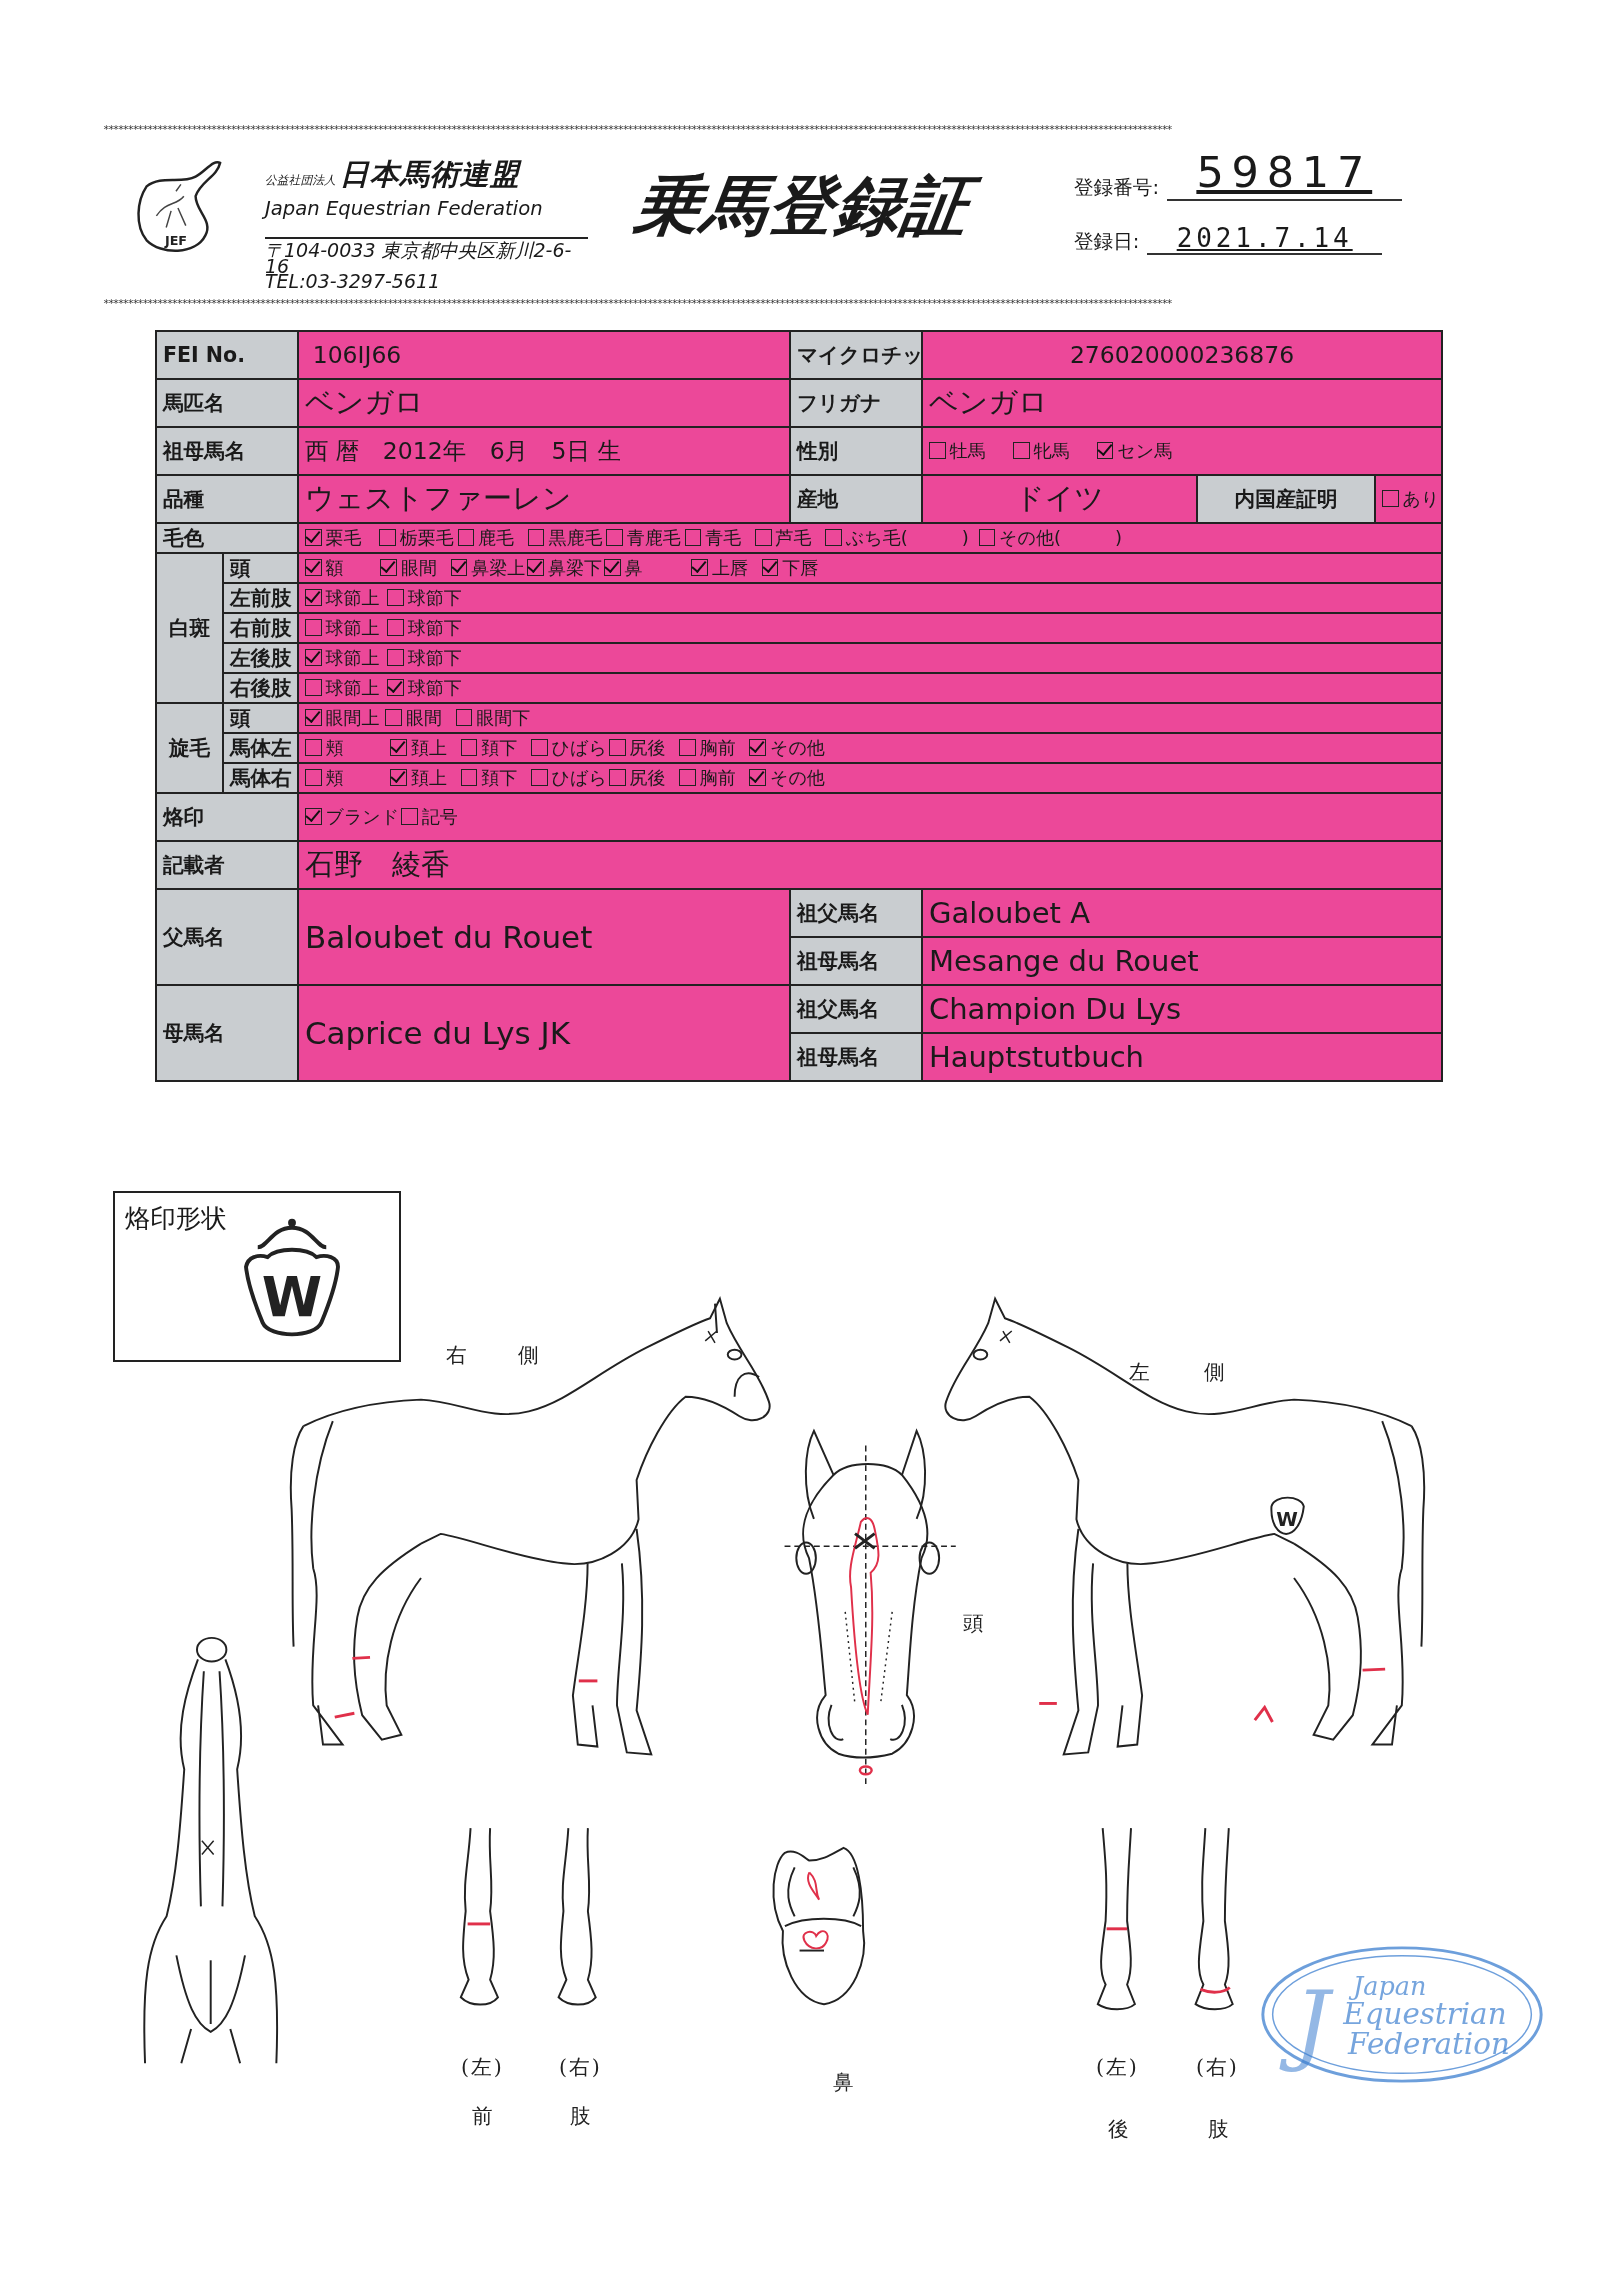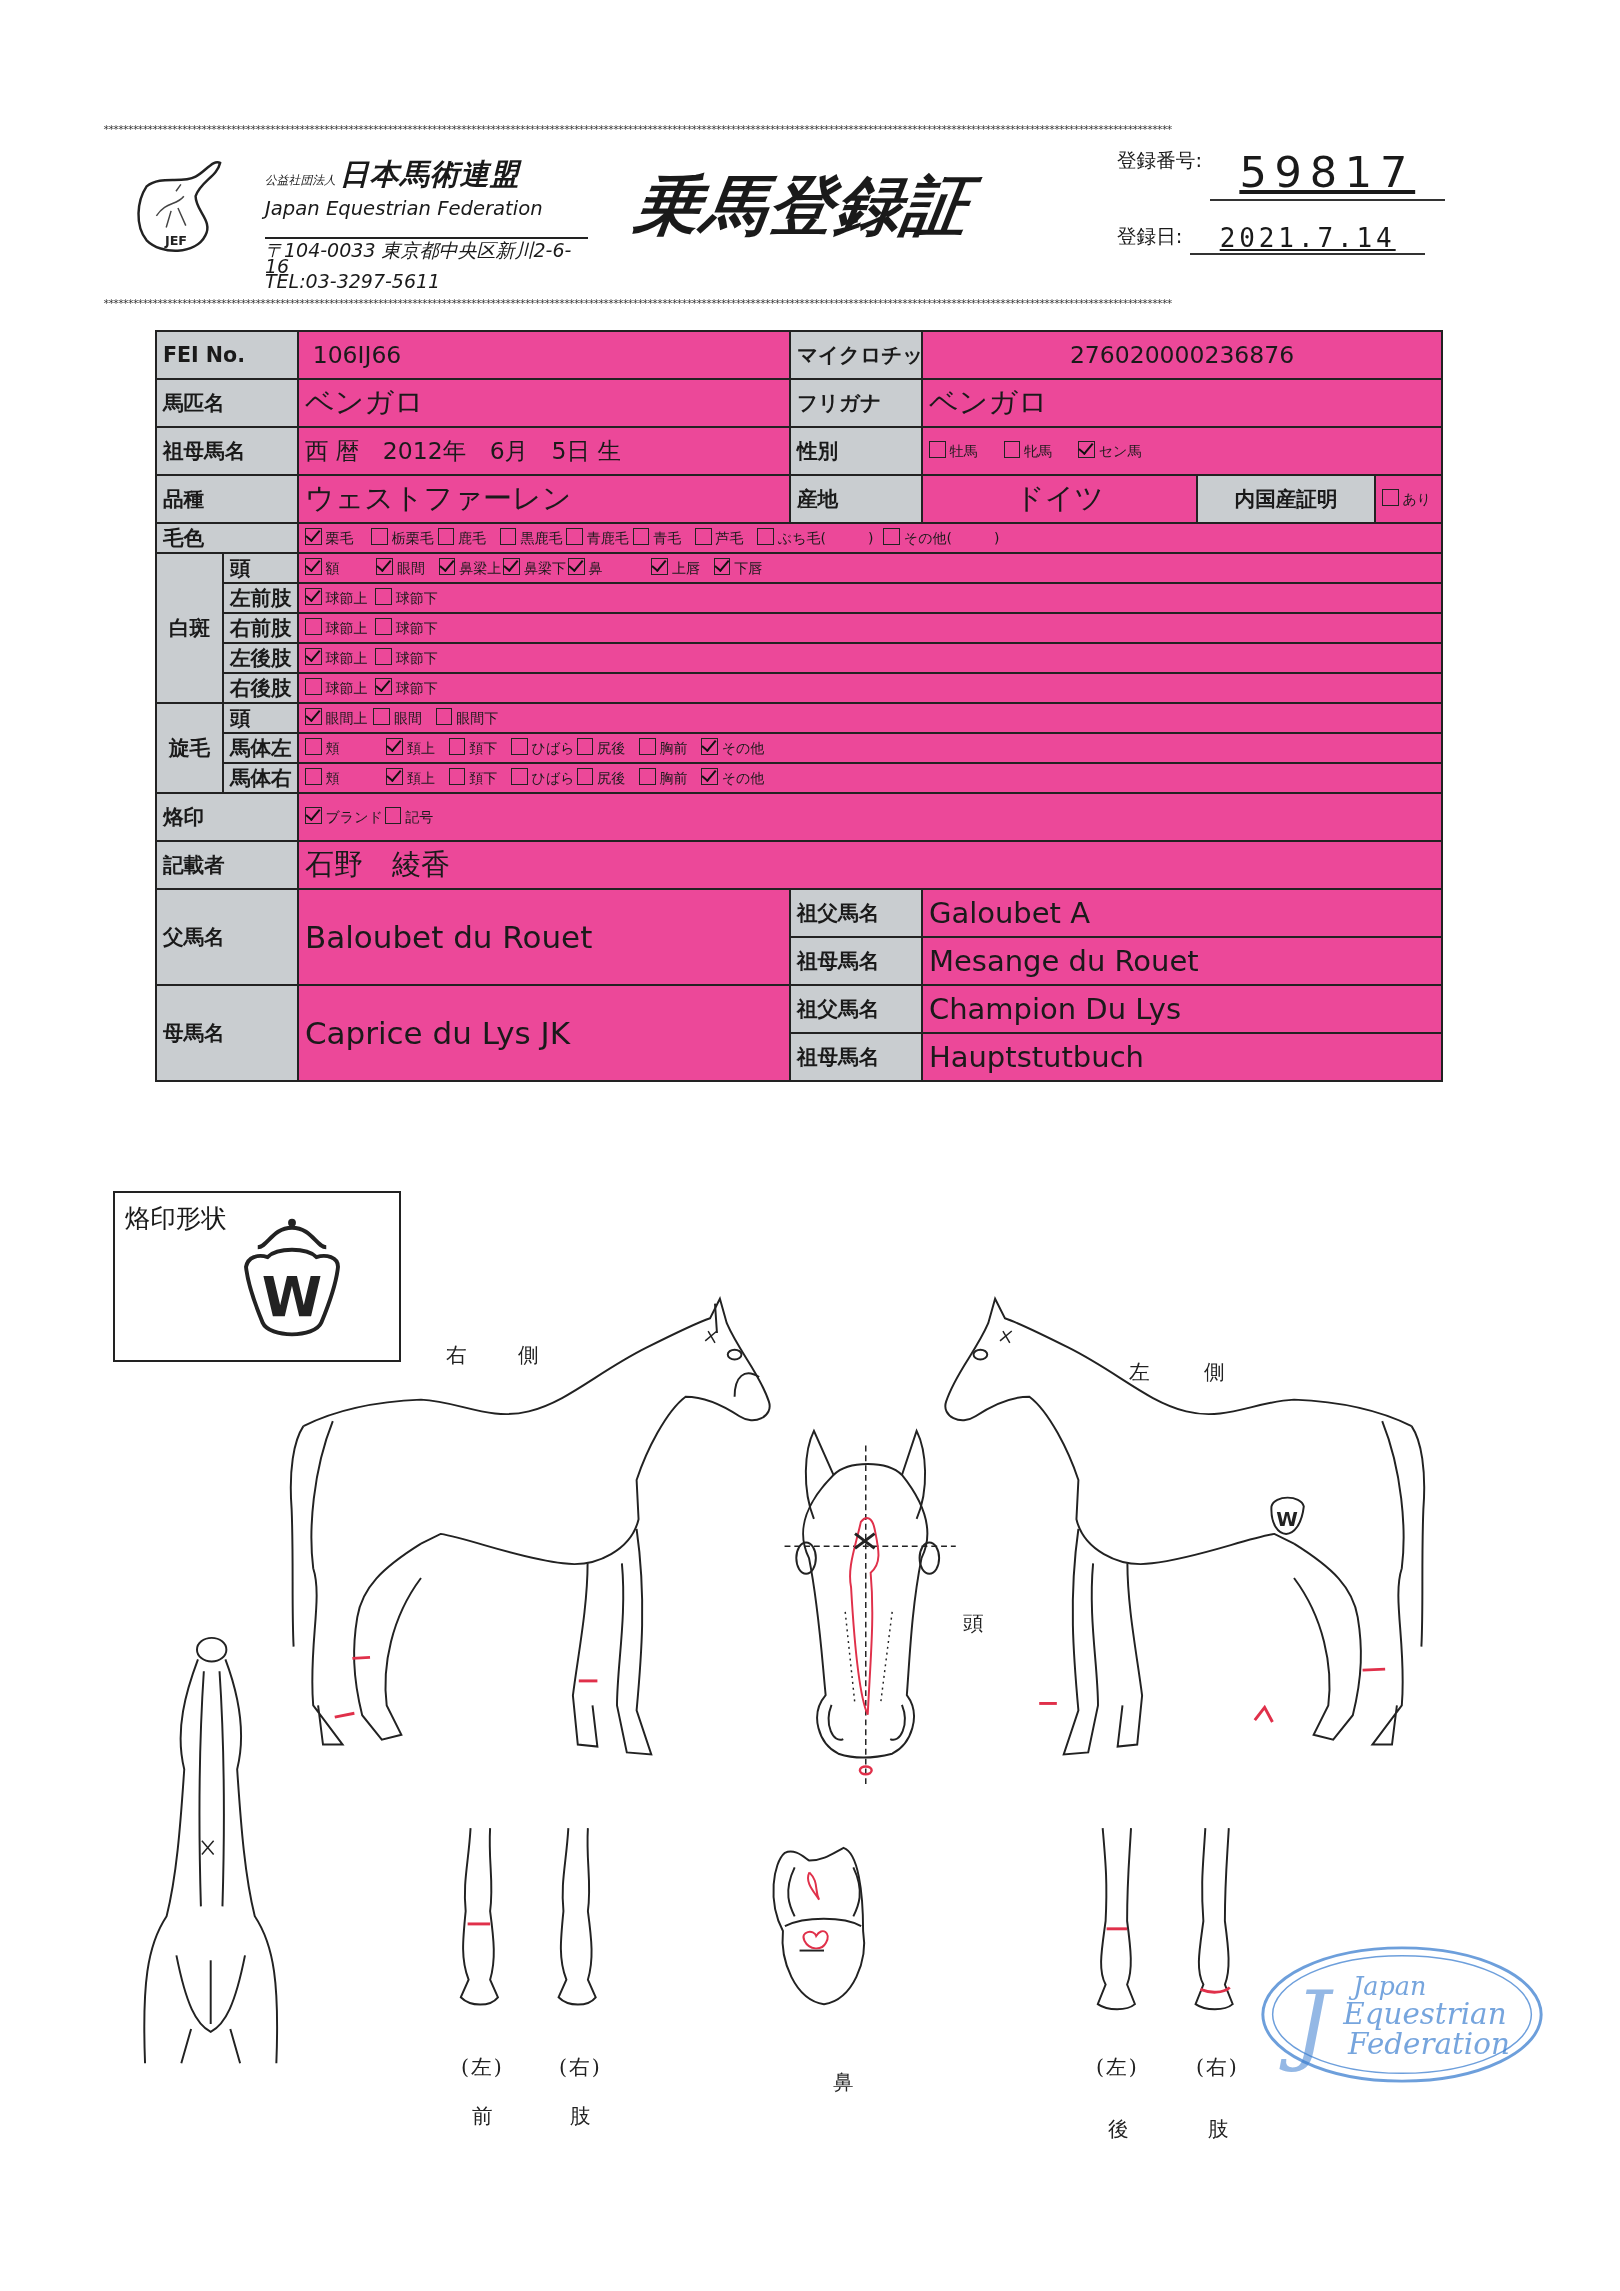--- a/index.html
+++ b/index.html
@@ -16,34 +16,34 @@
   .logo { position: absolute; left: 127px; top: 157px; width: 98px; height: 98px; }
   .org-block { position: absolute; left: 265px; top: 155px; width: 323px; }
   .org-jp { font-size: 11.8px; font-style: italic; white-space: nowrap; }
   .org-jp .big { font-size: 29px; font-style: italic; font-weight: bold; margin-left: 3.9px; letter-spacing: 1px; }
   .org-en { font-size: 19.6px; font-style: italic; border-bottom: 2px solid #222; padding-bottom: 17px; margin-top: 2px; }
   .org-addr { font-size: 19px; font-style: italic; margin-top: 3.9px; line-height: 15.7px; }
   .doc-title {
     position: absolute; left: 635px; top: 162px; font-size: 65px; font-weight: bold;
     font-style: italic; letter-spacing: 2px; transform: skewX(-8deg);
   }
-  .reg-line { position: absolute; left: 1117px; display: flex; }
+  .reg-line { position: absolute; left: 1074px; display: flex; align-items: flex-end; }
   .reg-label { font-size: 19.6px; margin-right: 7.8px; }
   .reg-value { width: 235px; border-bottom: 2px solid #333; text-align: center; text-decoration: underline; }
   .reg-num .reg-value { font-size: 43px; letter-spacing: 7.8px; padding-bottom: 2px; }
   .reg-date .reg-value { font-size: 26px; letter-spacing: 3.9px; font-family: "DejaVu Sans Mono", monospace; }
 
   
   table.reg { position: absolute; left: 155px; top: 330px; width: 1286px; border-collapse: collapse; table-layout: fixed; }
   table.reg td { border: 2px solid #222; padding: 0 5.9px; white-space: nowrap; overflow: hidden; }
   td.h { background: #c9cdd0; font-weight: bold; font-size: 20.6px; }
   td.v { background: #ec4899; }
   .fs30 { font-size: 29px; }
   .fs24 { font-size: 23.5px; }
-  .fs21 { font-size: 14px; }
+  .fs21 { font-size: 18px; }
   .fs20 { font-size: 19.6px; }
   .fs32 { font-size: 31px; }
   .center { text-align: center; }
   .opt { display: inline-block; margin-right: 21.6px; }
   .box { display: inline-block; width: 14.7px; height: 14.7px; border: 1.5px solid #222; vertical-align: -2px; margin-right: 3.9px; position: relative; }
   .box.on::after {
     content: ""; position: absolute; left: 2.9px; top: -2px; width: 5.9px; height: 11.8px;
     border-right: 2px solid #111; border-bottom: 2px solid #111; transform: rotate(40deg);
   }
   .row-std td { height: 46px; }

